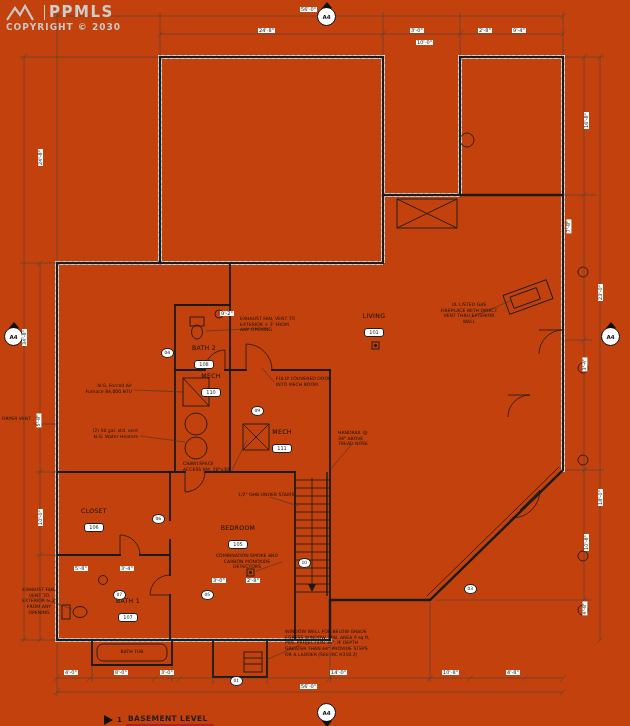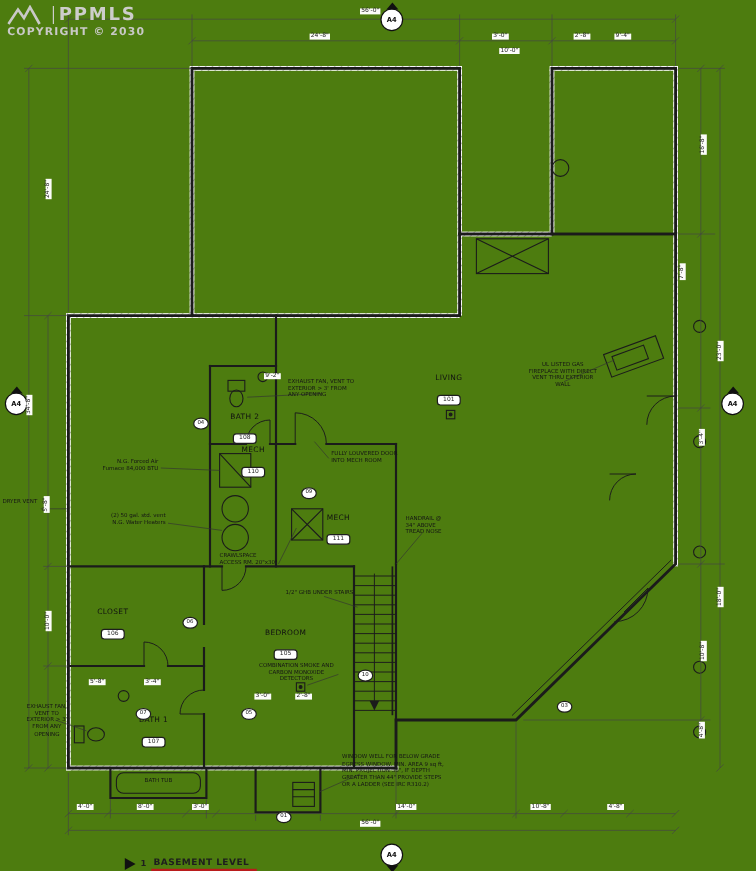--- a/index.html
+++ b/index.html
@@ -1,17 +1,17 @@
 <!DOCTYPE html>
 <html><head>
 <meta charset="utf-8">
 <style>
   html,body{margin:0;padding:0;background:#e9e9e7;}
   .sheet{
-    position:relative;width:630px;height:726px;background:#4d7c0f;overflow:hidden;
+    position:relative;width:630px;height:726px;background:#c2410c;overflow:hidden;
     font-family:"DejaVu Sans",sans-serif;color:#1e1e1e;
   }
   svg.lines{position:absolute;left:0;top:0;}
   
   .dim{position:absolute;font-size:5px;line-height:1;white-space:nowrap;color:#222;background:#fcfcfa;padding:0 1px;}
   .dim.rot{transform:rotate(-90deg);transform-origin:center center;}
   
   .note{position:absolute;font-size:4.6px;line-height:1.25;color:#151515;background:transparent;}
   .note.c{text-align:center;}
   .note.r{text-align:right;}

